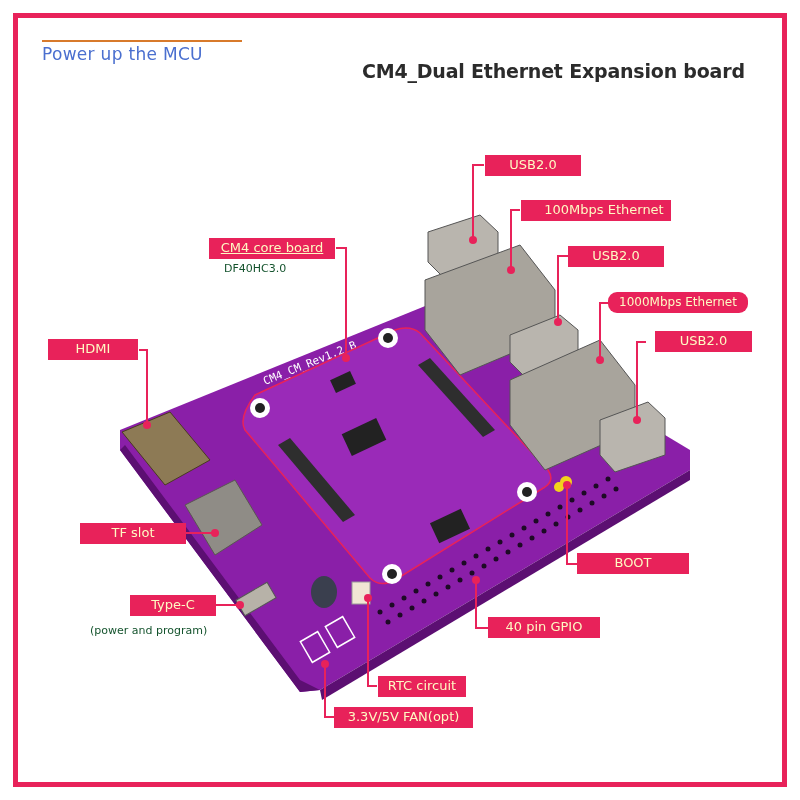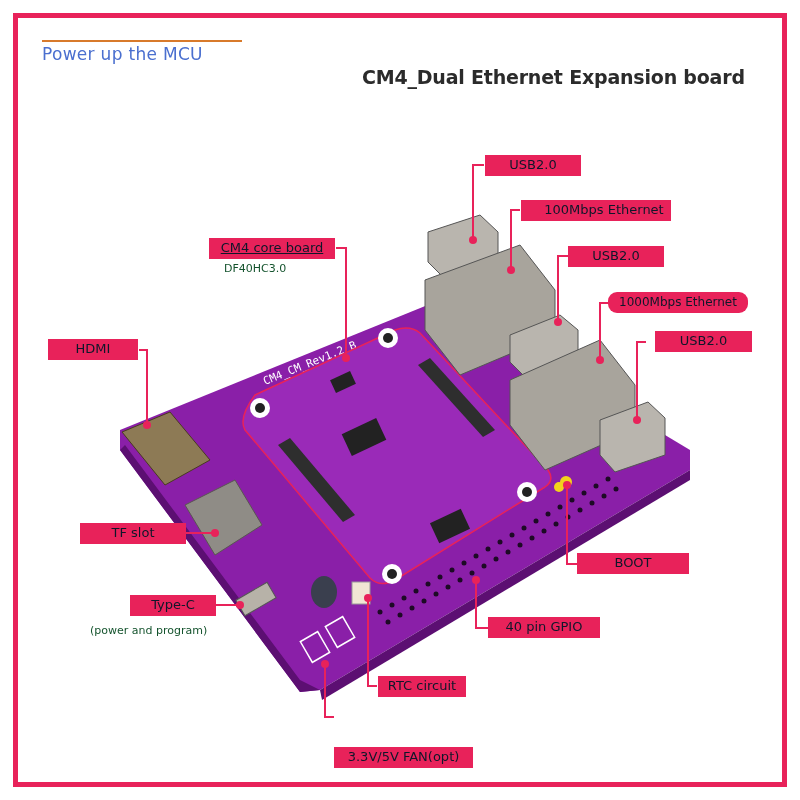--- a/index.html
+++ b/index.html
@@ -4,22 +4,22 @@
   <style>
     html, body { margin:0; padding:0; background:#ffffff; }
     body { width:800px; height:800px; position:relative; overflow:hidden; font-family:"DejaVu Sans", sans-serif; }
     .frame { position:absolute; left:13px; top:13px; width:764px; height:764px; border:5px solid #e8225a; box-sizing:content-box; }
     .logo { position:absolute; left:42px; top:38px; }
     .logo-main { font-family:"DejaVu Sans", sans-serif; font-weight:bold; font-size:38px; color:#5b79d6; letter-spacing:0px; line-height:40px; }
     .logo-main .o { color:#6db73a; }
     .logo-reg { font-size:16px; color:#5b79d6; vertical-align:top; position:relative; top:2px; }
     .logo-rule { width:200px; height:2px; background:#d87a2b; margin-top:2px; }
     .logo-tag { font-size:17px; color:#4a6fcf; margin-top:2px; letter-spacing:0.3px; }
-    .title { position:absolute; left:362px; top:66px; font-family:"DejaVu Sans", sans-serif; font-weight:bold; font-size:19px; color:#2b2b2b; letter-spacing:-0.2px; }
-    .label { position:absolute; background:#e8225a; color:#0f172a; font-family:"DejaVu Sans", sans-serif; font-size:13px; text-align:center; line-height:20px; height:21px; white-space:nowrap; }
+    .title { position:absolute; left:362px; top:60px; font-family:"DejaVu Sans", sans-serif; font-weight:bold; font-size:19px; color:#2b2b2b; letter-spacing:-0.2px; }
+    .label { position:absolute; background:#e8225a; color:#fef9c3; font-family:"DejaVu Sans", sans-serif; font-size:13px; text-align:center; line-height:20px; height:21px; white-space:nowrap; }
     .sublabel { position:absolute; color:#14532d; font-family:"DejaVu Sans", sans-serif; font-size:11px; white-space:nowrap; }
     svg.art { position:absolute; left:0; top:0; }
   </style>
 </head>
 <body>
 
 <div class="frame"></div>
 
 <div class="logo">
   <div class="logo-rule"></div>
@@ -161,13 +161,13 @@
 <div class="sublabel" style="left:224px; top:262px;">DF40HC3.0</div>
 
 <div class="label" style="left:48px; top:339px; width:90px;">HDMI</div>
 <div class="label" style="left:80px; top:523px; width:106px;">TF slot</div>
 <div class="label" style="left:130px; top:595px; width:86px;">Type-C</div>
 <div class="sublabel" style="left:90px; top:624px;">(power and program)</div>
 
 <div class="label" style="left:577px; top:553px; width:112px;">BOOT</div>
 <div class="label" style="left:488px; top:617px; width:112px;">40 pin GPIO</div>
 <div class="label" style="left:378px; top:676px; width:88px;">RTC circuit</div>
-<div class="label" style="left:334px; top:707px; width:139px;margin-top:40px;">3.3V/5V FAN(opt)</div>
+<div class="label" style="left:334px; top:707px; width:139px;">3.3V/5V FAN(opt)</div>
 
 </body></html>

